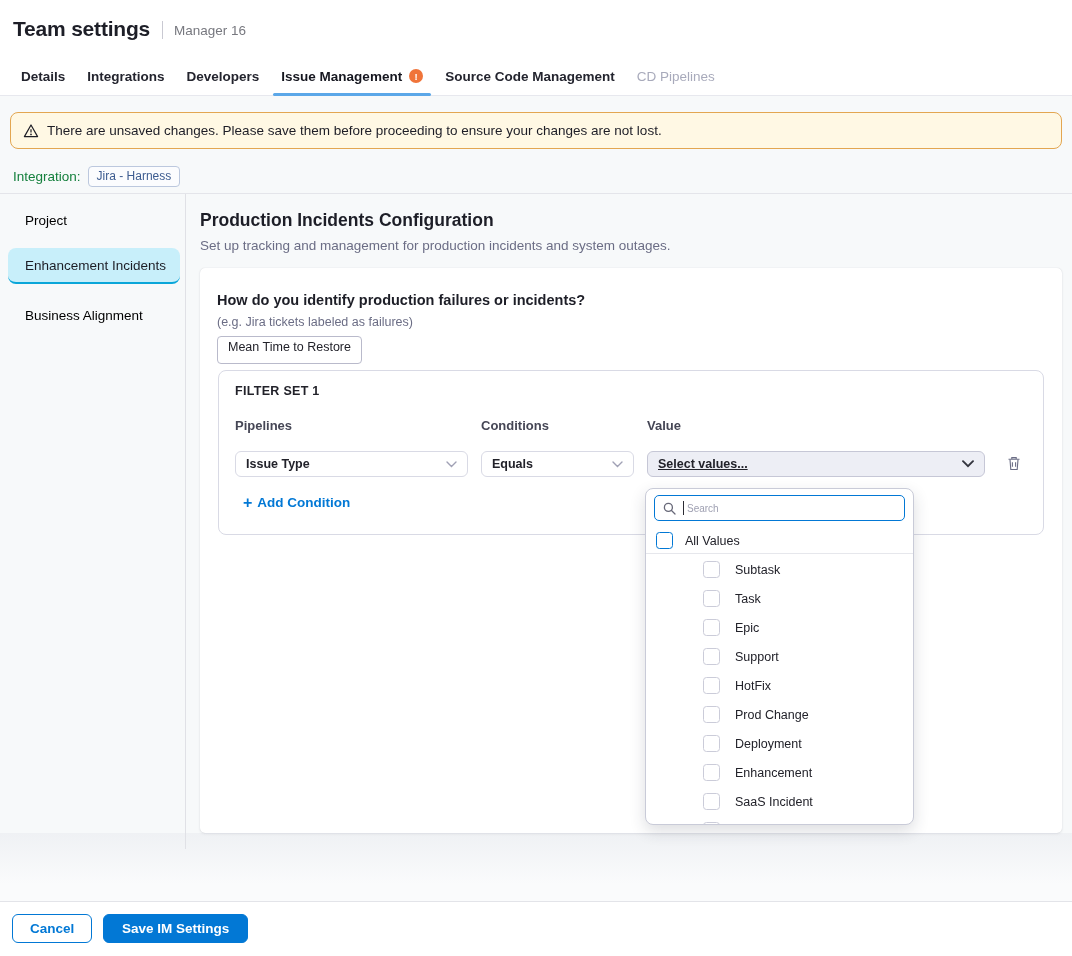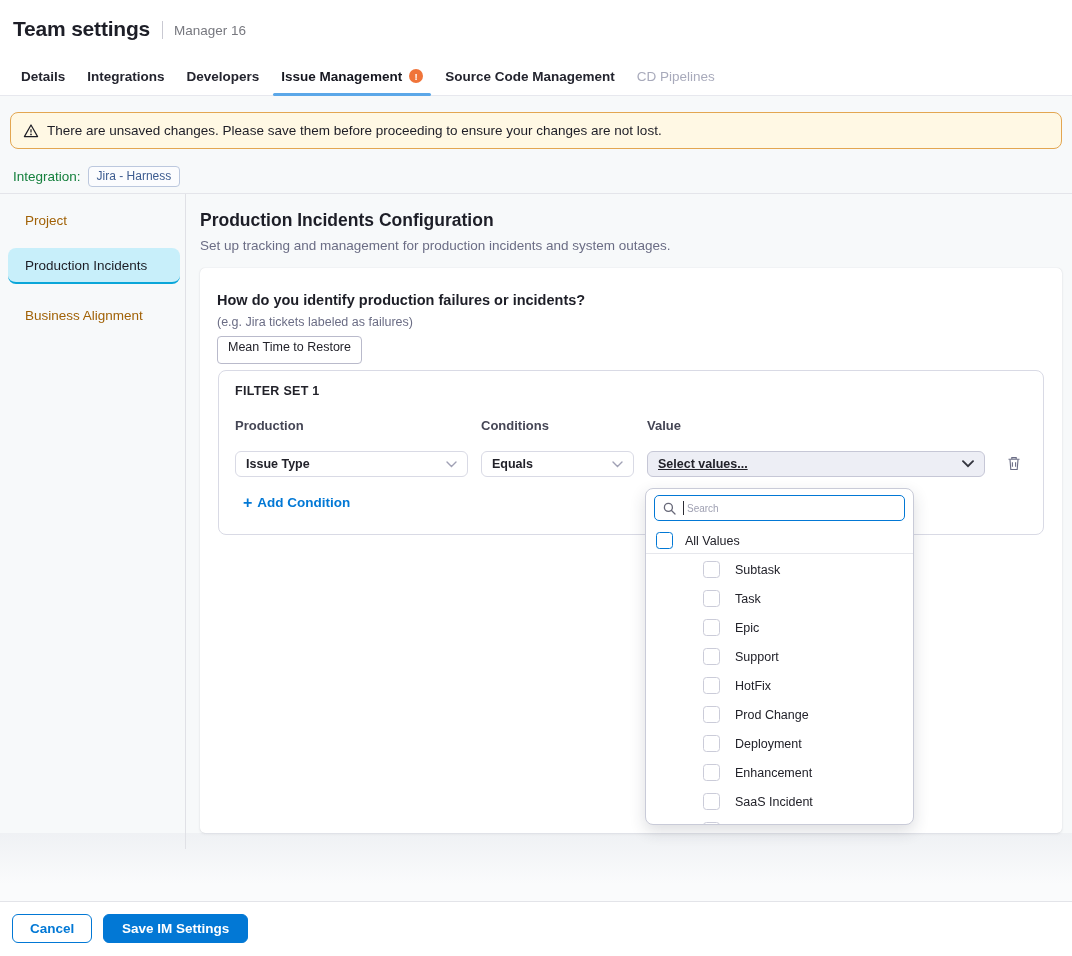--- a/index.html
+++ b/index.html
@@ -27,21 +27,21 @@
   .banner{position:absolute;top:16px;left:10px;right:10px;height:37px;background:#fff8e4;border:1px solid #e3a651;border-radius:8px;display:flex;align-items:center;padding:0 12px;box-sizing:border-box;gap:8px;}
   .banner-text{font-size:13.5px;color:#1d1d26;}
 
   .integration-row{position:absolute;top:69px;left:13px;height:22px;display:flex;align-items:center;}
   .int-label{font-size:13.5px;color:#15803d;}
   .int-chip{margin-left:7px;border:1px solid #bcc8de;border-radius:4px;background:#fbfcfe;color:#3d5c90;font-size:12px;padding:2px 8px 3px 8px;cursor:pointer;}
 
   .hdivider{position:absolute;top:97px;left:0;right:0;height:1px;background:#e4e5ea;}
   .vdivider{position:absolute;top:98px;left:185px;width:1px;height:655px;background:#e0e1e6;}
 
-  .side-item{position:absolute;left:8px;width:172px;height:32px;display:flex;align-items:center;padding-left:17px;box-sizing:border-box;font-size:13.5px;color:#a16207;border-radius:8px;cursor:pointer;}
+  .side-item{position:absolute;left:8px;width:172px;height:32px;display:flex;align-items:center;padding-left:17px;box-sizing:border-box;font-size:13.5px;color:#000000;border-radius:8px;cursor:pointer;}
   .side-item.selected{height:36px;background:#c8effa;border-bottom:2px solid #0aa6d9;color:#1c1d25;}
 
   .sec-title{position:absolute;left:200px;top:114px;margin:0;font-size:17.5px;font-weight:bold;color:#1d1e27;}
   .sec-sub{position:absolute;left:200px;top:142px;font-size:13.5px;color:#6b6d85;}
 
   .card{position:absolute;left:200px;top:172px;width:862px;height:565px;background:#fff;border-radius:5px;box-shadow:0 1px 3px rgba(40,41,61,.08),0 0 1px rgba(40,41,61,.18);z-index:1;}
   .question{position:absolute;left:17px;top:24px;font-size:14.5px;font-weight:bold;color:#1d1e27;}
   .hint{position:absolute;left:17px;top:47px;font-size:12.5px;color:#6b6d85;}
   .metric-chip{position:absolute;left:17px;top:68px;border:1px solid #b9bacb;border-radius:4px;background:#fff;font-size:12.5px;color:#22222a;padding:3px 10px 9px 10px;cursor:pointer;}
 
@@ -125,35 +125,35 @@
 
     <div class="integration-row">
       <span class="int-label">Integration:</span>
       <span class="int-chip">Jira - Harness</span>
     </div>
 
     <div class="hdivider"></div>
     <div class="vdivider"></div>
 
     <div class="side-item" style="top:108px;">Project</div>
-    <div class="side-item selected" style="top:152px;">Production Incidents</div>
+    <div class="side-item selected" style="top:152px;">Enhancement Incidents</div>
     <div class="side-item" style="top:203px;">Business Alignment</div>
 
     <h2 class="sec-title">Production Incidents Configuration</h2>
     <div class="sec-sub">Set up tracking and management for production incidents and system outages.</div>
 
     <div class="card">
       <div class="question">How do you identify production failures or incidents?</div>
       <div class="hint">(e.g. Jira tickets labeled as failures)</div>
       <div class="metric-chip">Mean Time to Restore</div>
 
       <div class="filterset">
         <div class="fs-title">FILTER SET 1</div>
 
-        <div class="col-label" style="left:16px;">Production</div>
+        <div class="col-label" style="left:16px;">Pipelines</div>
         <div class="col-label" style="left:262px;">Conditions</div>
         <div class="col-label" style="left:428px;">Value</div>
 
         <div class="select" style="left:16px;width:233px;">
           <span>Issue Type</span>
           <span class="chev">
             <svg width="11" height="7" viewBox="0 0 11 7">
                 <path d="M1 1 L5.5 5.5 L10 1" fill="none" stroke="currentColor" stroke-width="1.4" stroke-linecap="round"></path>
               </svg>
           </span>

